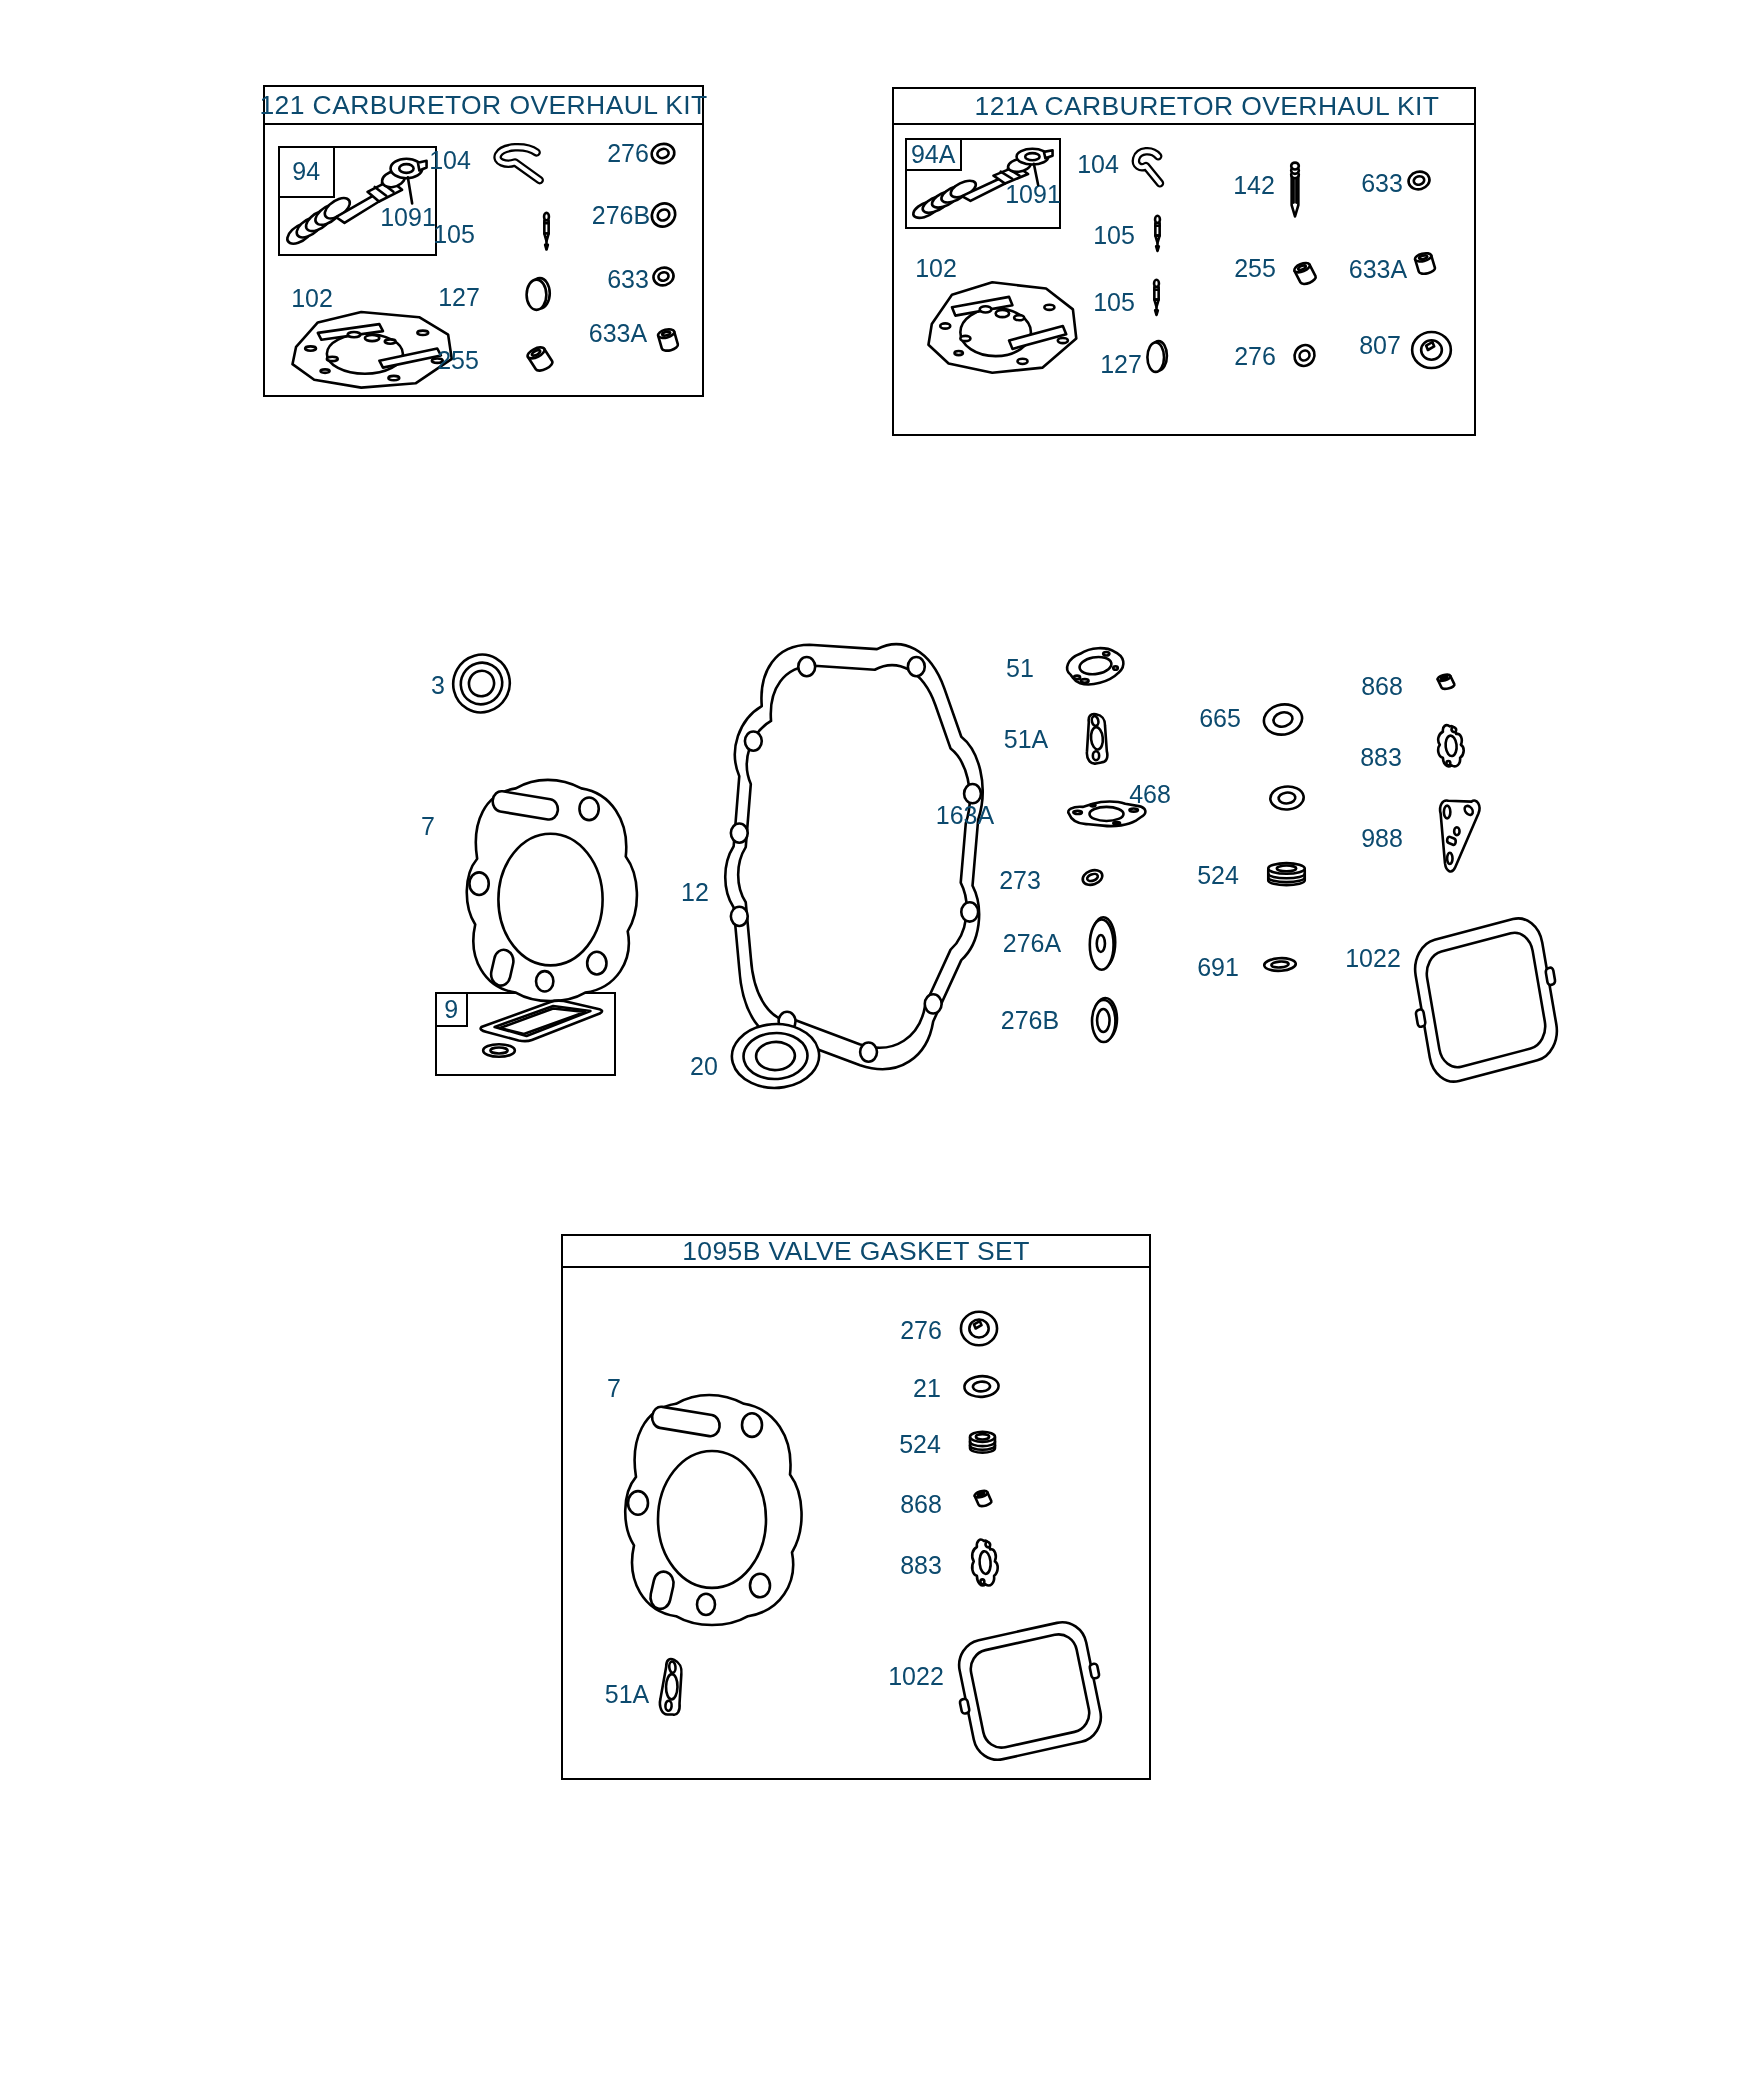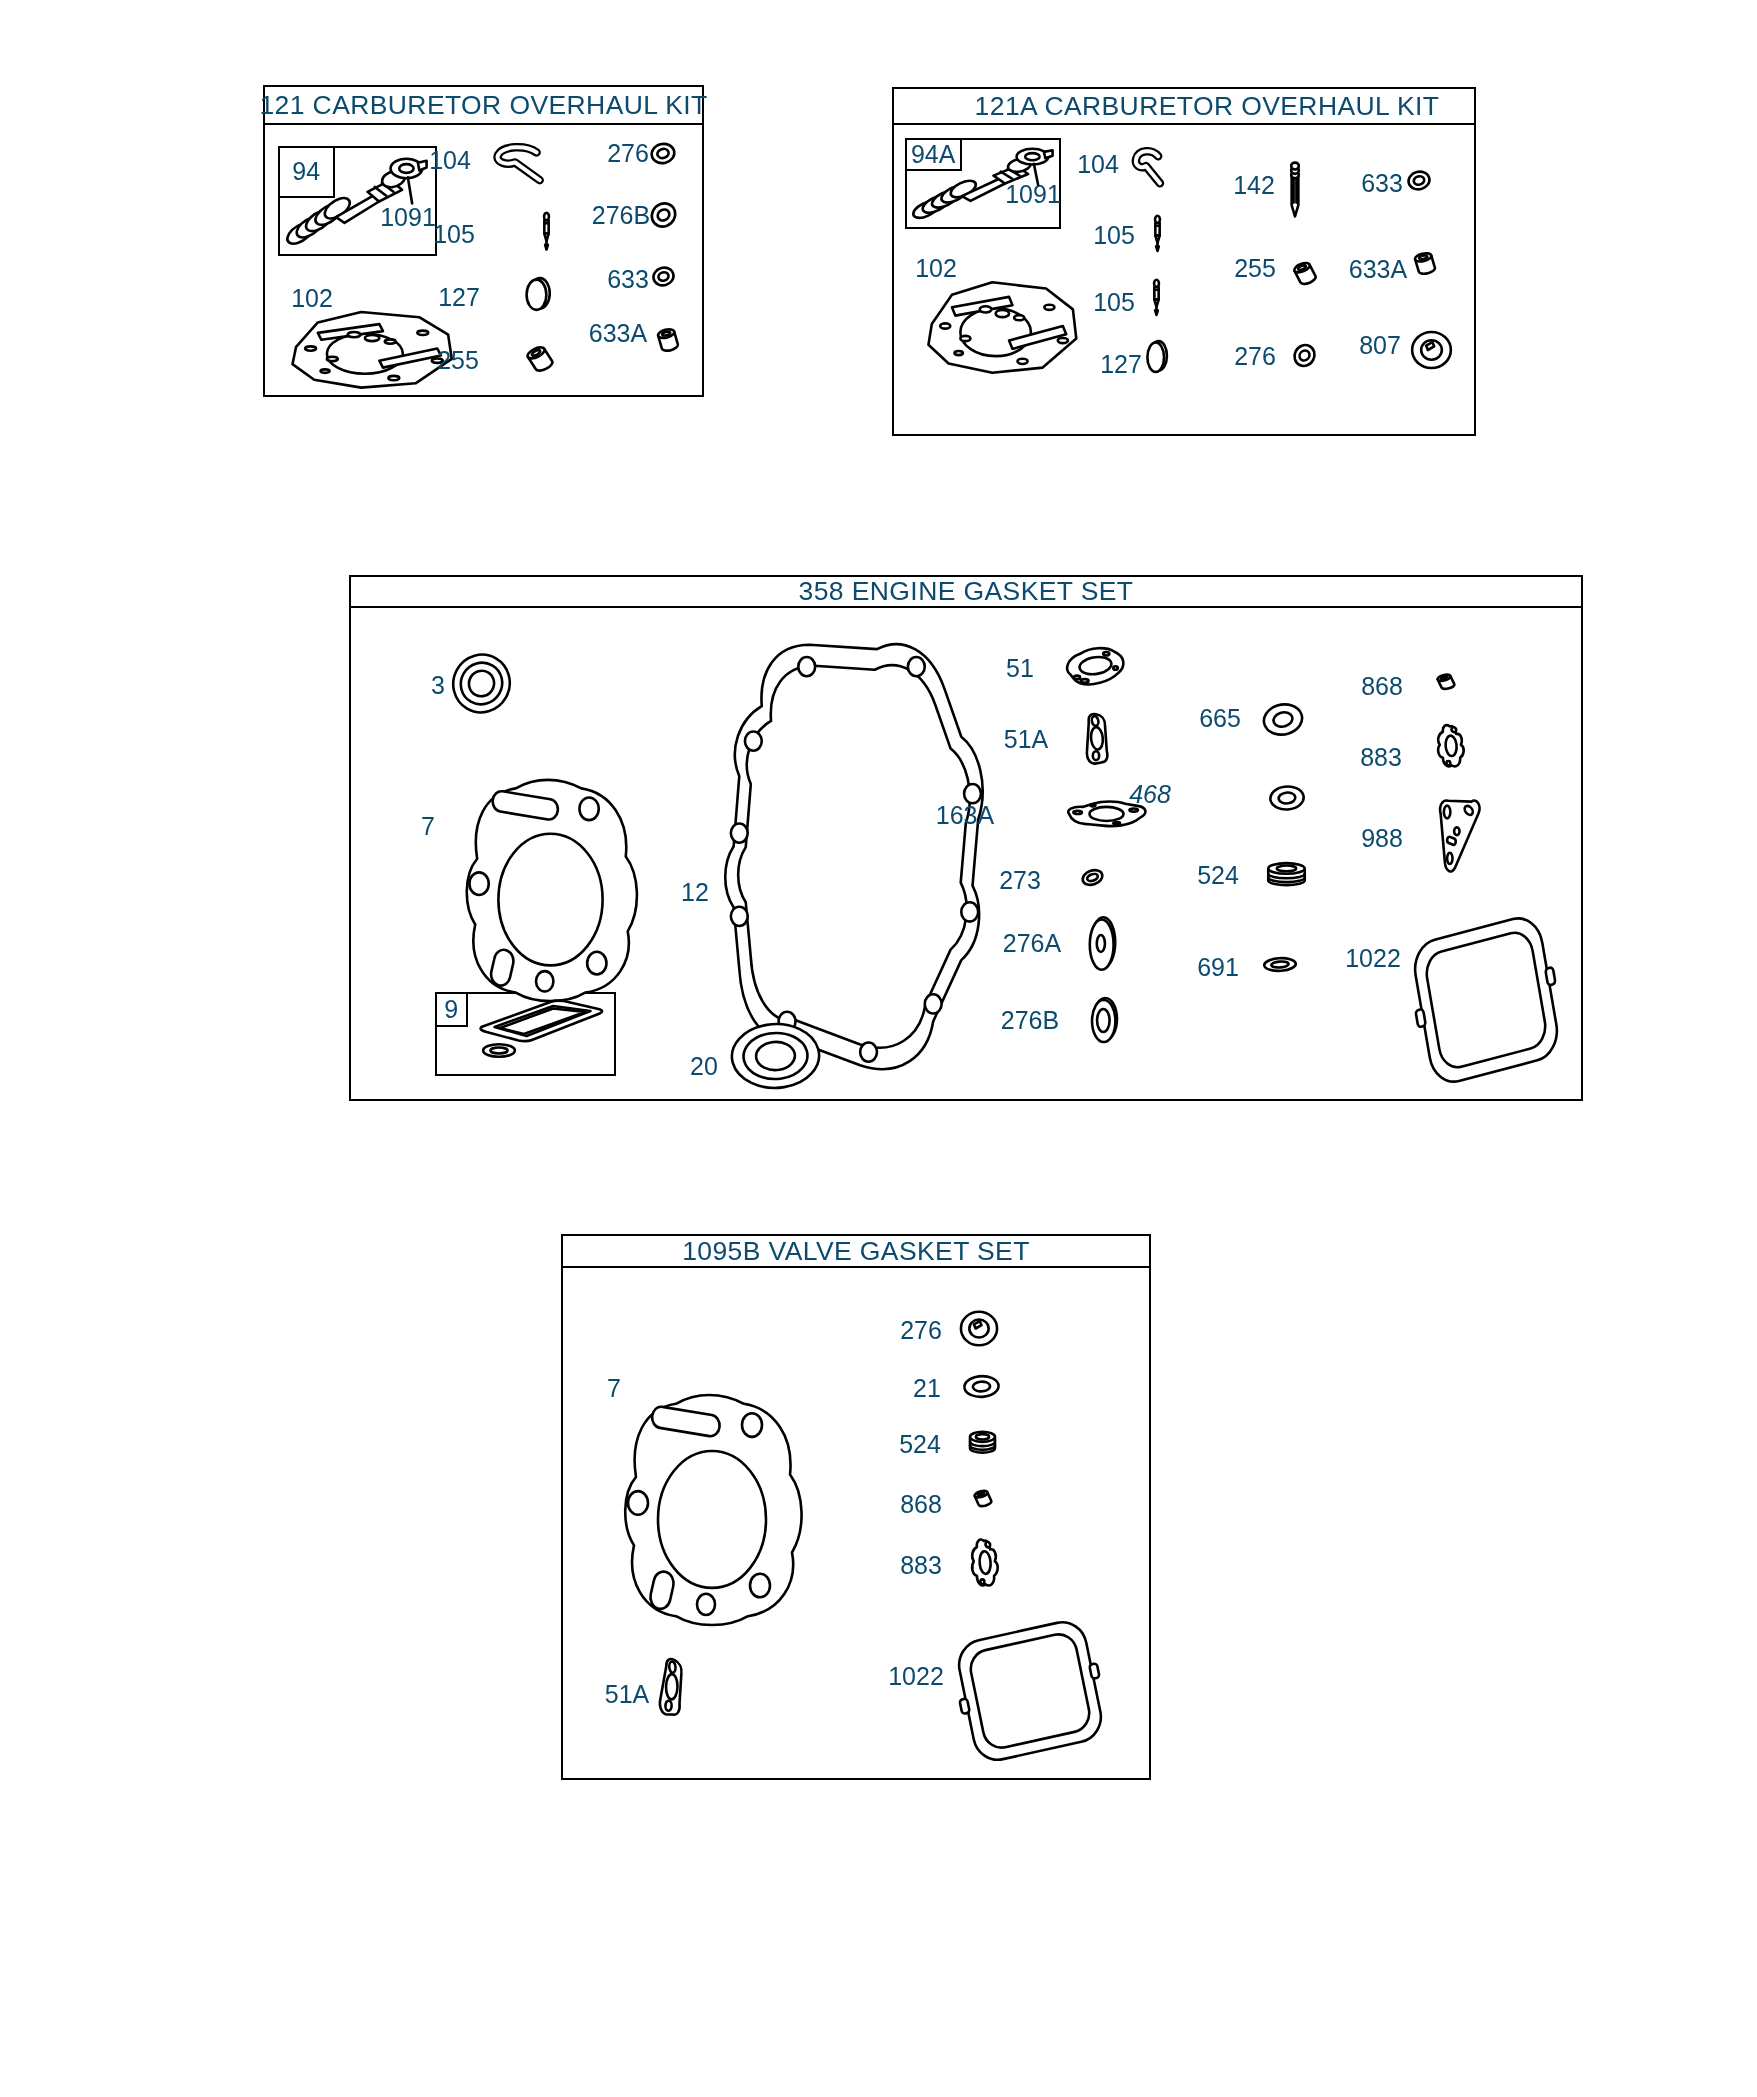--- a/index.html
+++ b/index.html
@@ -22,23 +22,20 @@
 </head>
 <body>
 
 <div id="page" style="width: 1757px; height: 2097px;">
   <section class="panel" style="left: 263px; top: 85px; width: 441px; height: 312px;">
     <div class="panel-title" style="height: 38px;">121 CARBURETOR OVERHAUL KIT</div>
   </section>
   <section class="panel" style="left: 892px; top: 87px; width: 584px; height: 349px;">
     <div class="panel-title" style="height: 36px; padding-left: 46px;">121A CARBURETOR OVERHAUL KIT</div>
   </section>
-  <section class="panel" style="left: 349px; top: 575px; width: 1234px; height: 526px;">
-    <div class="panel-title" style="height: 31px;">358 ENGINE GASKET SET</div>
-  </section>
   <section class="panel" style="left: 561px; top: 1234px; width: 590px; height: 546px;">
     <div class="panel-title" style="height: 32px;">1095B VALVE GASKET SET</div>
   </section>
 <div class="inner-box" style="left: 278px; top: 146px; width: 159px; height: 110px;">
       <div class="inner-cell" style="width: 57px; height: 52px;">94</div>
     </div>
     <div class="part-label" style="left: 408px; top: 217px;">1091</div>
     <div class="part-label" style="left: 312px; top: 298px;">102</div>
     <svg class="icon" style="left:278px;top:305px;width:181px;height:87px" viewBox="0 0 100 100" preserveAspectRatio="none" xmlns="http://www.w3.org/2000/svg">
       <path d="M10,48 L22,20 L46,8 L78,14 L94,34 L96,62 L76,90 L46,95 L20,86 L8,68 Z"></path>
@@ -325,21 +322,21 @@
       <ellipse cx="48" cy="52" rx="30" ry="42"></ellipse>
       <ellipse cx="47" cy="51" rx="16" ry="23"></ellipse>
     </svg>
     <div class="part-label" style="left: 1220px; top: 718px;">665</div>
     <svg class="icon" style="left:1261px;top:700px;width:44px;height:39px" viewBox="0 0 100 100" preserveAspectRatio="none" xmlns="http://www.w3.org/2000/svg">
       <g transform="rotate(-20 50 50)">
         <ellipse cx="50" cy="50" rx="44" ry="38"></ellipse>
         <ellipse cx="50" cy="50" rx="22" ry="18"></ellipse>
       </g>
     </svg>
-    <div class="part-label" style="left: 1150px; top: 794px; font-style: italic;">468</div>
+    <div class="part-label" style="left: 1150px; top: 794px;">468</div>
     <svg class="icon" style="left:1268px;top:783px;width:38px;height:30px" viewBox="0 0 100 100" preserveAspectRatio="none" xmlns="http://www.w3.org/2000/svg">
       <g transform="rotate(-10 50 50)">
         <ellipse cx="50" cy="50" rx="44" ry="38"></ellipse>
         <ellipse cx="50" cy="50" rx="22" ry="18"></ellipse>
       </g>
     </svg>
     <div class="part-label" style="left: 1218px; top: 875px;">524</div>
     <svg class="icon" style="left:1258px;top:857px;width:57px;height:38px" viewBox="0 0 100 100" preserveAspectRatio="none" xmlns="http://www.w3.org/2000/svg">
       <path d="M18,32 L18,62 A32,12 0 0 0 82,62 L82,32"></path>
       <path d="M18,44 A32,12 0 0 0 82,44" class="nf"></path>

